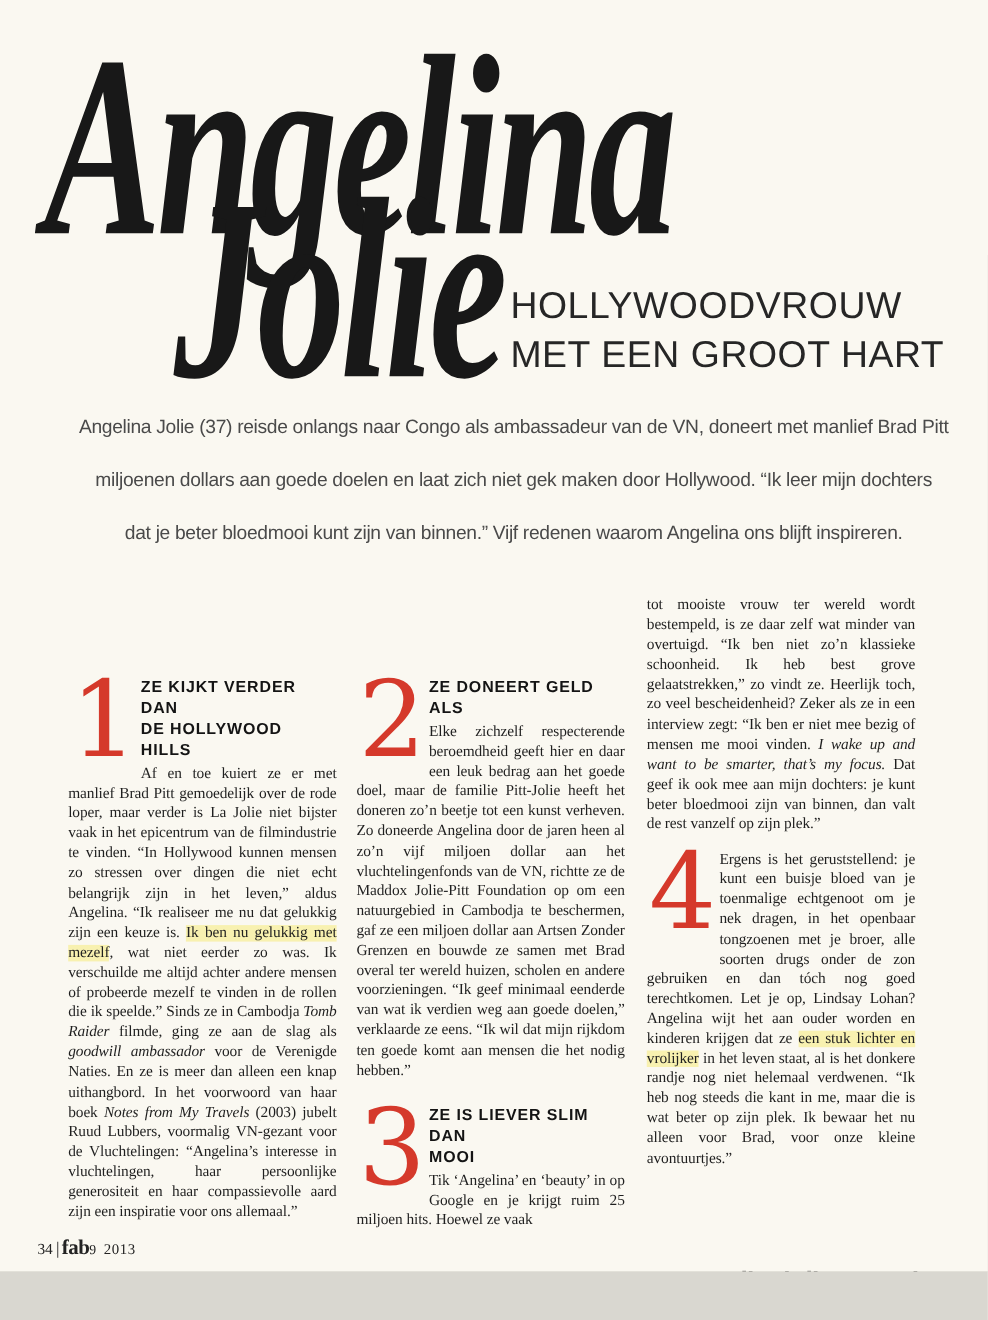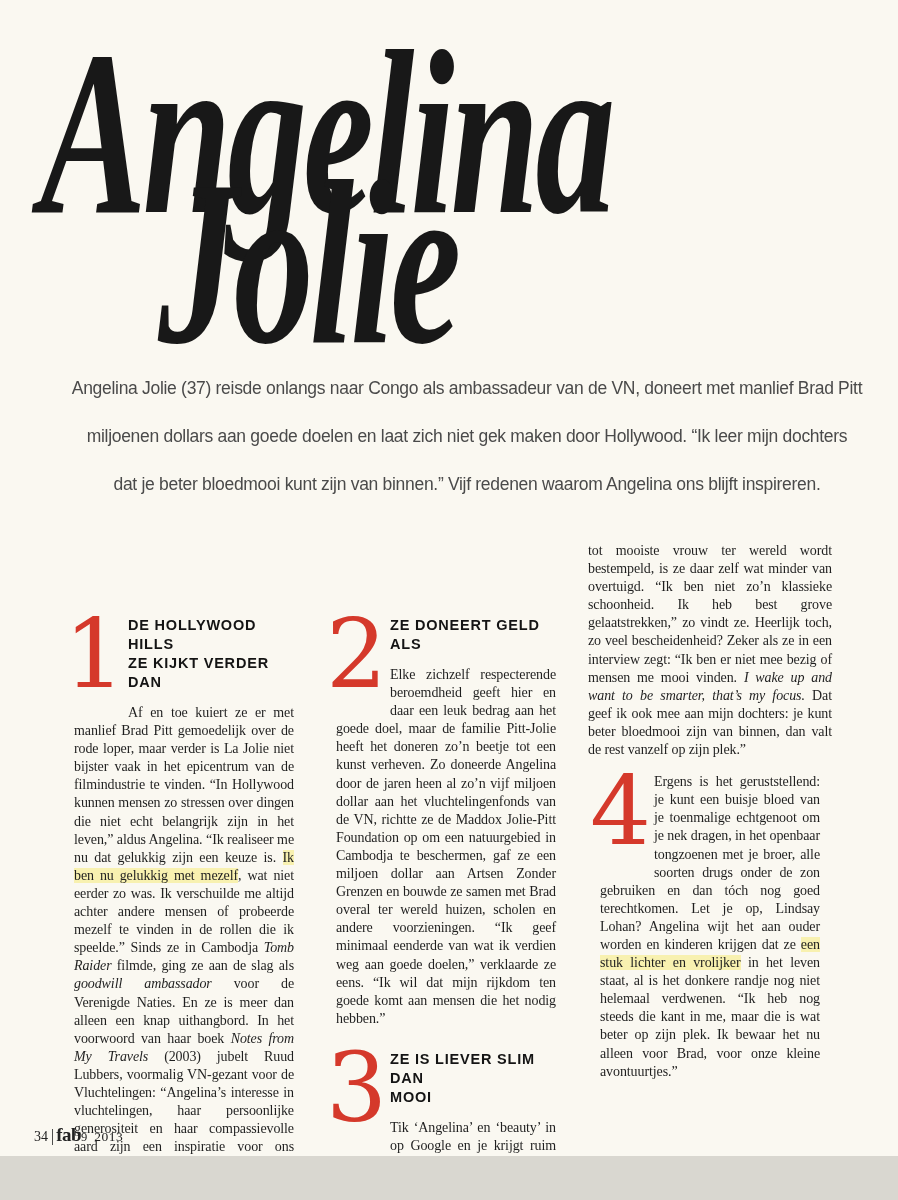--- a/index.html
+++ b/index.html
@@ -58,21 +58,21 @@
   }
 
   .sec-head{
     margin:0 0 3px 0;
     font-family:"Liberation Sans",sans-serif;
     font-weight:700;font-size:14.5px;line-height:19px;
     letter-spacing:0.8px;color:#141414;text-align:left;
   }
   .head-line{display:block;}
 
-  .body-copy{margin:12px;}
+  .body-copy{margin:0;}
   .continuation{margin:0 0 14px 0;}
 
   .seg-normal{}
   .seg-italic{font-style:italic;}
   .seg-highlight{background:#f8f1b0;box-decoration-break:clone;-webkit-box-decoration-break:clone;}
 
   
   .folio{
     position:absolute;left:34px;top:1124px;
     font-family:"Liberation Serif",serif;font-size:14px;color:#232323;
@@ -90,35 +90,39 @@
   }
 </style>
 </head>
 <body>
 
 <div class="page">
 
   <div class="title-line title-angelina">Angelina</div>
   <div class="title-line title-jolie">Jolie</div>
 
+  <div class="subtitle">
+    <div class="subtitle-line">HOLLYWOODVROUW</div>
+    <div class="subtitle-line">MET EEN GROOT HART</div>
+  </div>
 
   <div class="intro">
     <div class="intro-line">Angelina Jolie (37) reisde onlangs naar Congo als ambassadeur van de VN, doneert met manlief Brad Pitt</div>
     <div class="intro-line">miljoenen dollars aan goede doelen en laat zich niet gek maken door Hollywood. “Ik leer mijn dochters</div>
     <div class="intro-line">dat je beter bloedmooi kunt zijn van binnen.” Vijf redenen waarom Angelina ons blijft inspireren.</div>
   </div>
 
   <div class="col col-1">
     <section class="article-section">
       <div class="numbox">
         <span class="big-num">1</span>
       </div>
       <h2 class="sec-head">
+        <span class="head-line">ZE KIJKT VERDER DAN</span>
         <span class="head-line">DE HOLLYWOOD HILLS</span>
-        <span class="head-line">ZE KIJKT VERDER DAN</span>
       </h2>
       <p class="body-copy"><span class="seg-normal">Af en toe kuiert ze er met manlief Brad Pitt gemoedelijk over de rode loper, maar verder is La Jolie niet bijster vaak in het epicentrum van de filmindustrie te vinden. “In Hollywood kunnen mensen zo stressen over dingen die niet echt belangrijk zijn in het leven,” aldus Angelina. “Ik realiseer me nu dat gelukkig zijn een keuze is. </span><span class="seg-highlight">Ik ben nu gelukkig met mezelf</span><span class="seg-normal">, wat niet eerder zo was. Ik verschuilde me altijd achter andere mensen of probeerde mezelf te vinden in de rollen die ik speelde.” Sinds ze in Cambodja </span><span class="seg-italic">Tomb Raider</span><span class="seg-normal"> filmde, ging ze aan de slag als </span><span class="seg-italic">goodwill ambassador</span><span class="seg-normal"> voor de Verenigde Naties. En ze is meer dan alleen een knap uithangbord. In het voorwoord van haar boek </span><span class="seg-italic">Notes from My Travels</span><span class="seg-normal"> (2003) jubelt Ruud Lubbers, voormalig VN-gezant voor de Vluchtelingen: “Angelina’s interesse in vluchtelingen, haar persoonlijke generositeit en haar compassievolle aard zijn een inspiratie voor ons allemaal.”</span></p>
     </section>
   </div>
 
   <div class="col col-2">
     <section class="article-section">
       <div class="numbox">
         <span class="big-num">2</span>
       </div>

